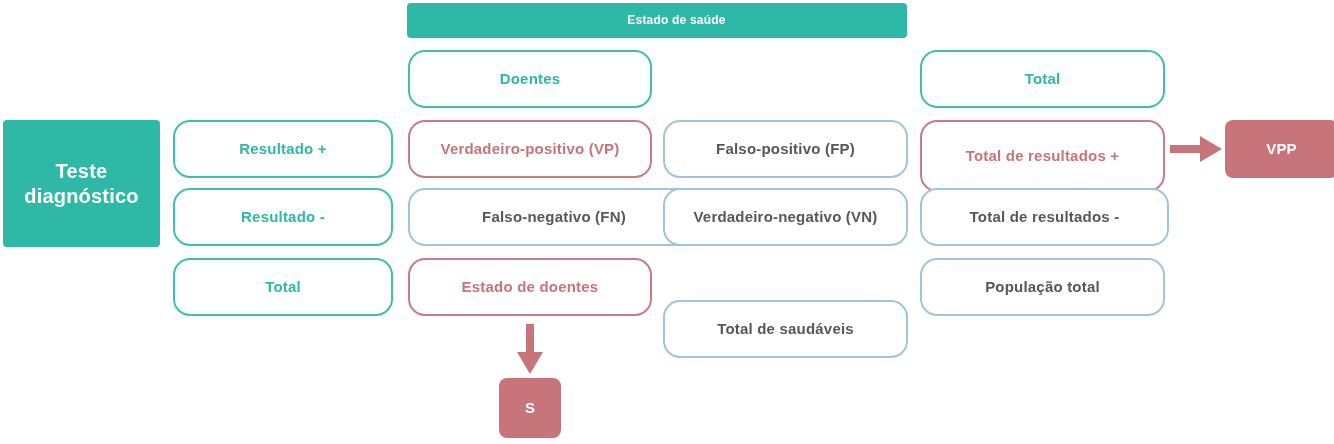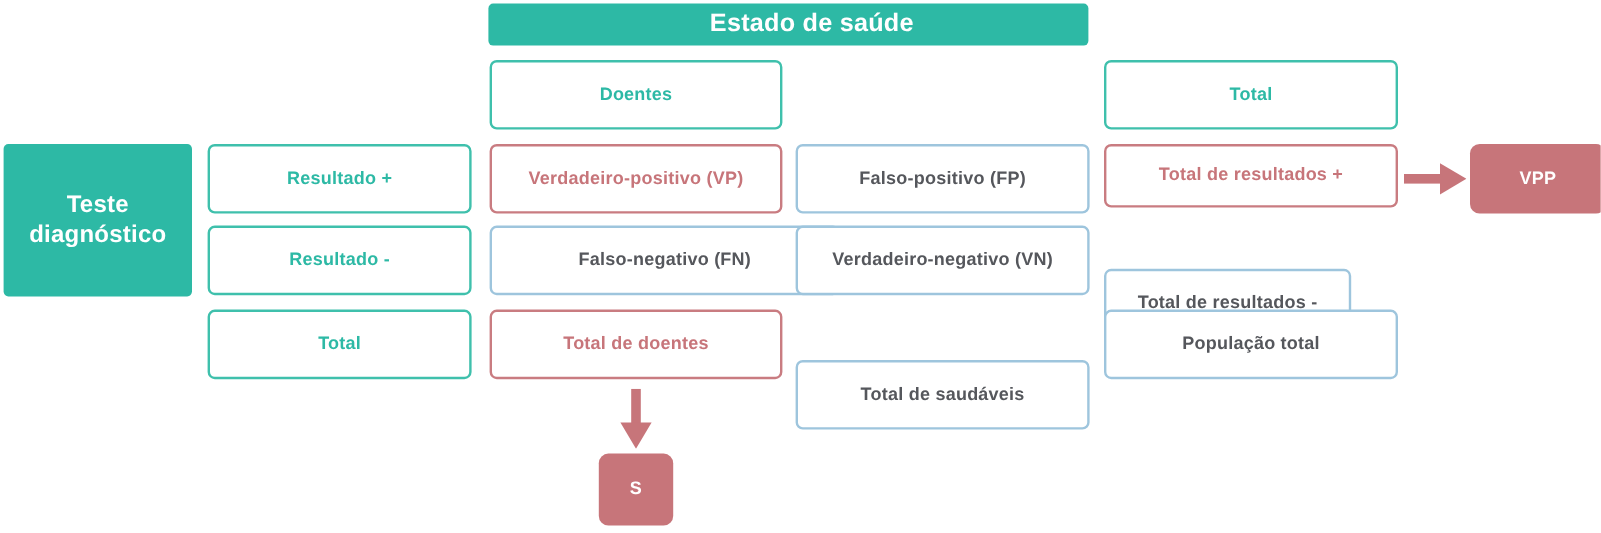--- a/index.html
+++ b/index.html
@@ -12,21 +12,21 @@
     font-weight: bold;
     overflow: hidden;
   }
   .box {
     position: absolute;
     box-sizing: border-box;
     display: flex;
     align-items: center;
     justify-content: center;
     text-align: center;
-    border-radius: 6px;
+    border-radius: 17px;
     font-size: 15px;
     letter-spacing: 0.2px;
     line-height: 1.25;
   }
   .fill-teal {
     background: var(--teal-fill, #2db9a5);
     color: var(--white, #ffffff);
   }
   .outline-teal {
     background: #ffffff;
@@ -41,21 +41,21 @@
   .outline-blue {
     background: #ffffff;
     border: 2px solid var(--blue-line, #9ec5dd);
     color: var(--dark-text, #55575c);
   }
   .fill-pink {
     background: var(--pink-fill, #c7757a);
     color: var(--white, #ffffff);
     border-radius: 8px;
   }
-  .top-bar { font-size: 21px; border-radius: 4px; padding-left: 39px; }
+  .top-bar { font-size: 12px; border-radius: 4px; padding-left: 39px; }
   .left-block { font-size: 20px; border-radius: 4px; padding: 0 14px; }
   .arrow { position: absolute; }
   .arrow svg { display: block; }
 </style>
 </head>
 <body>
 
 <div class="canvas">
 
   <div class="box fill-teal top-bar" style="left:407px; top:3px; width:500px; height:35px;">Estado de saúde</div>
@@ -64,27 +64,27 @@
   <div class="box outline-teal" style="left:920px; top:50px; width:245px; height:58px;">Total</div>
 
   <div class="box fill-teal left-block" style="left:3px; top:120px; width:157px; height:127px;">Teste diagnóstico</div>
 
   <div class="box outline-teal" style="left:173px; top:120px; width:220px; height:58px;">Resultado +</div>
   <div class="box outline-teal" style="left:173px; top:188px; width:220px; height:58px;">Resultado -</div>
   <div class="box outline-teal" style="left:173px; top:258px; width:220px; height:58px;">Total</div>
 
   <div class="box outline-blue" style="left:663px; top:120px; width:245px; height:58px;">Falso-positivo (FP)</div>
   <div class="box outline-pink" style="left:408px; top:120px; width:244px; height:58px;">Verdadeiro-positivo (VP)</div>
-  <div class="box outline-pink" style="left:920px; top:120px; width:245px; height:53px;">Total de resultados +</div>
+  <div class="box outline-pink" style="left:920px; top:120px; width:245px; height:72px;">Total de resultados +</div>
 
   <div class="box outline-blue" style="left:408px; top:188px; width:292px; height:58px;">Falso-negativo (FN)</div>
   <div class="box outline-blue" style="left:663px; top:188px; width:245px; height:58px;">Verdadeiro-negativo (VN)</div>
-  <div class="box outline-blue" style="left:920px; top:188px; width:206px; height:58px;margin-top:36px;">Total de resultados -</div>
+  <div class="box outline-blue" style="left:920px; top:188px; width:249px; height:58px;">Total de resultados -</div>
 
-  <div class="box outline-pink" style="left:408px; top:258px; width:244px; height:58px;">Total de doentes</div>
+  <div class="box outline-pink" style="left:408px; top:258px; width:244px; height:58px;">Estado de doentes</div>
   <div class="box outline-blue" style="left:663px; top:258px; width:245px; height:58px;margin-top:42px;">Total de saudáveis</div>
   <div class="box outline-blue" style="left:920px; top:258px; width:245px; height:58px;">População total</div>
 
   <div class="arrow" style="left:1170px; top:133px;">
     <svg width="52" height="32" viewBox="0 0 52 32">
       <rect x="0" y="12" width="32" height="8" fill="#c7757a"></rect>
       <polygon points="30,3 52,16 30,29" fill="#c7757a"></polygon>
     </svg>
   </div>
 

